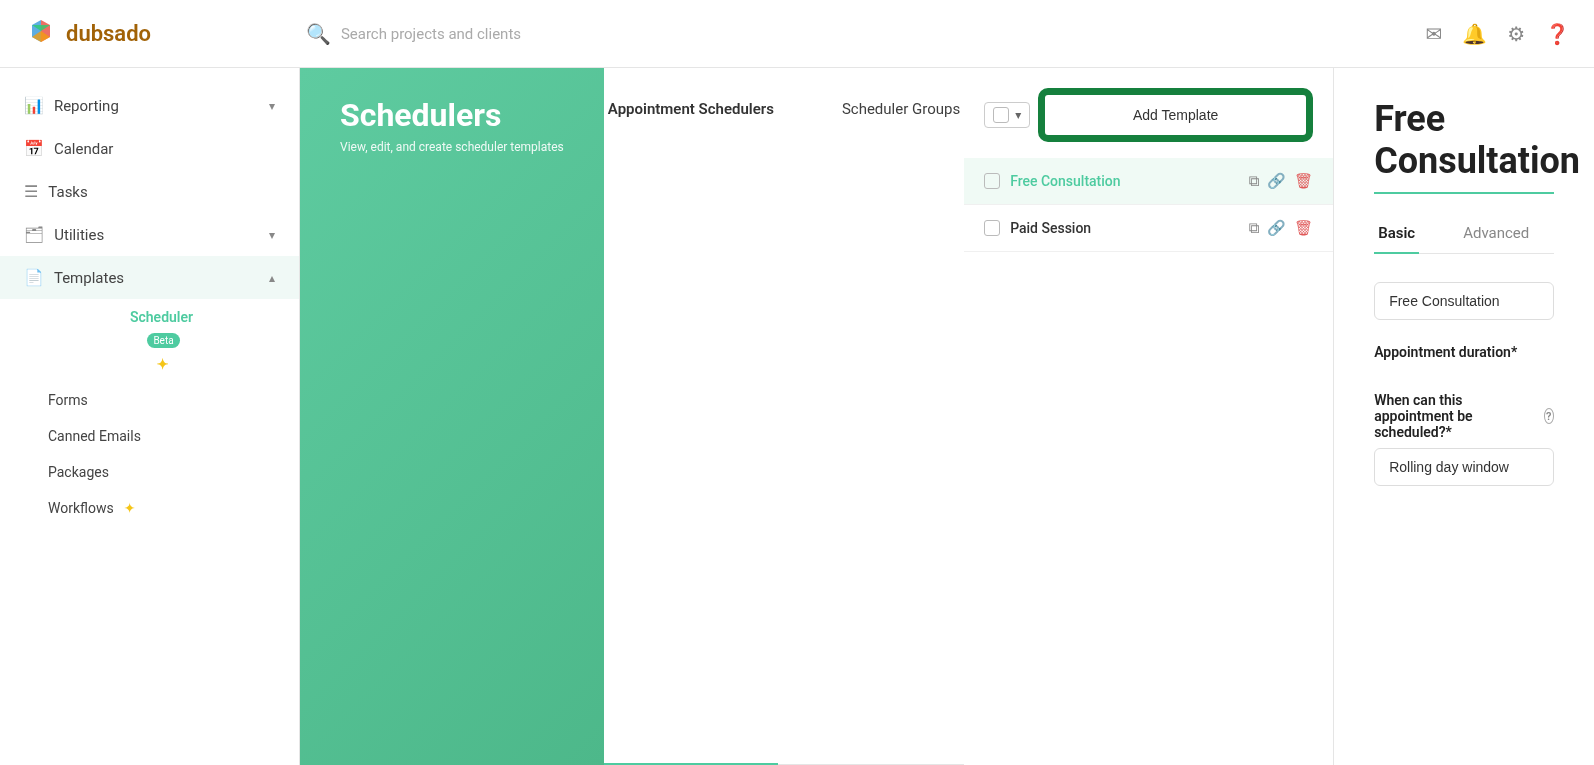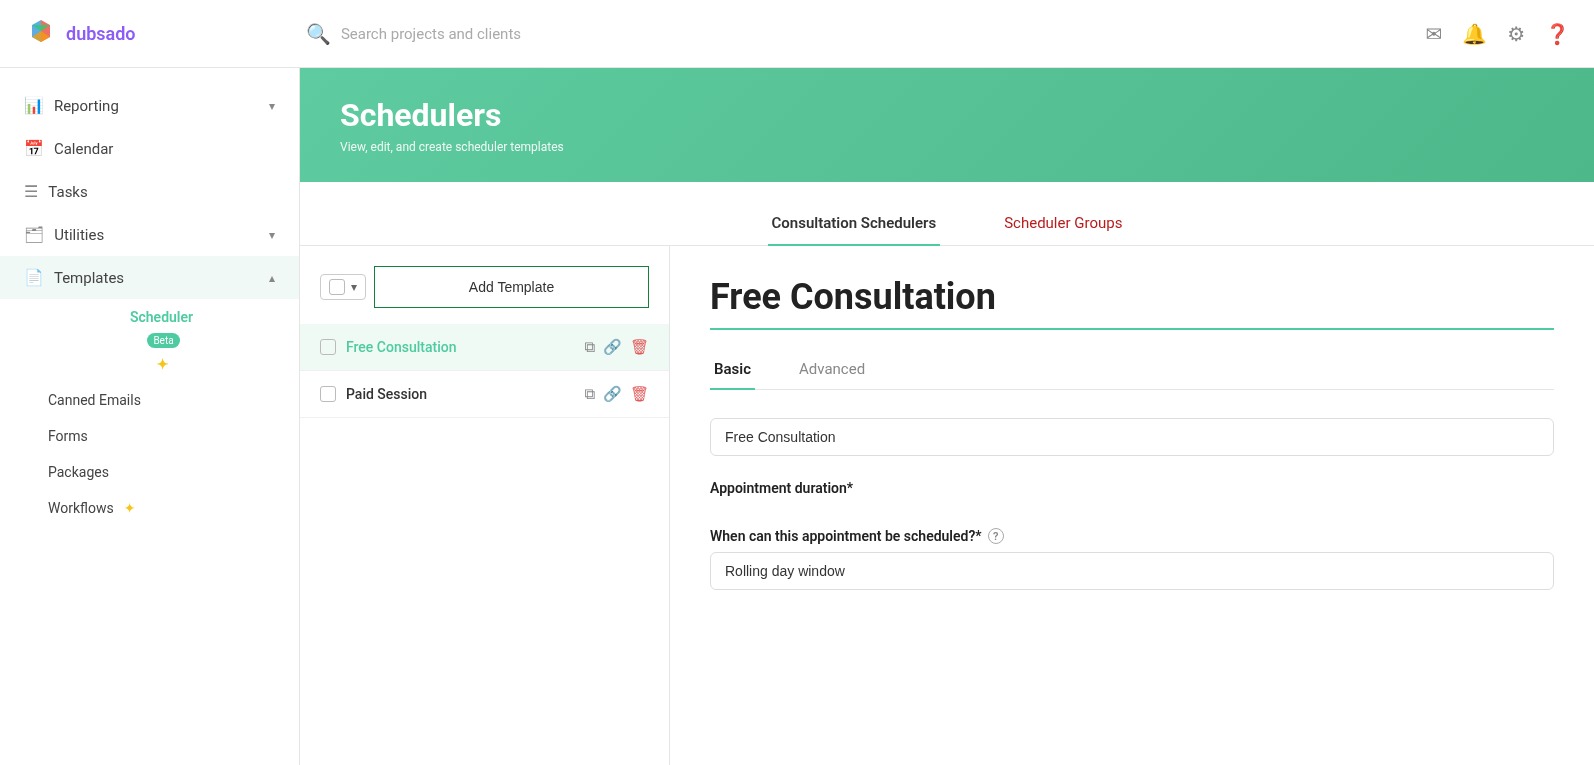--- a/index.html
+++ b/index.html
@@ -22,23 +22,23 @@
       align-items: center;
       gap: 8px;
       width: 270px;
       flex-shrink: 0;
     }
     .logo-icon {
       width: 34px;
       height: 34px;
     }
     .logo-text {
-      font-size: 18px;
+      font-size: 22px;
       font-weight: 600;
-      color: #8b5cf6;
+      color: #a16207;
     }
     .search-area {
       flex: 1;
       display: flex;
       align-items: center;
       gap: 10px;
       color: #aaa;
     }
     .search-icon-wrap {
       color: #666;
@@ -111,21 +111,21 @@
       padding: 2px 6px;
       border-radius: 10px;
       margin-left: 4px;
     }
     .sparkle { font-size: 14px; color: #f5c518; margin-left: 2px; }
 
     
     .content-area {
       flex: 1;
       display: flex;
-      flex-direction: column;
+      flex-direction: row;
       overflow: hidden;
     }
 
     
     .page-header {
       background: linear-gradient(135deg, #5ecba0, #4db88a);
       padding: 28px 40px;
       color: #fff;
       flex-shrink: 0;
     }
@@ -176,22 +176,22 @@
       width: 16px;
       height: 16px;
       border: 1px solid #bbb;
       border-radius: 3px;
       display: inline-block;
     }
     .arrow-down { font-size: 12px; color: #666; }
     .add-template-btn {
       flex: 1;
       background: #fff;
-      border: 1px solid #15803d;
-      border-radius: 0;
+      border: 7px solid #15803d;
+      border-radius: 10px;
       padding: 12px 20px;
       font-size: 14px;
       font-weight: 500;
       cursor: pointer;
       color: #333;
       text-align: center;
     }
 
     .template-list { flex: 1; overflow-y: auto; }
     .template-item {
@@ -305,21 +305,21 @@
       justify-content: center;
       gap: 60px;
       padding: 20px 0 0 0;
       border-bottom: 1px solid #e5e5e5;
       background: #fff;
     }
     .page-tab {
       padding: 12px 4px;
       font-size: 15px;
       cursor: pointer;
-      color: #b91c1c;
+      color: #404040;
       border-bottom: 2px solid transparent;
       margin-bottom: -1px;
     }
     .page-tab.active {
       color: #333;
       font-weight: 600;
       border-bottom: 2px solid #4ecba0;
     }
   </style>
 </head>
@@ -384,24 +384,24 @@
       <span class="sidebar-chevron">▴</span>
     </div>
 
     <div class="sidebar-sub">
       <div class="sidebar-subitem active-sub">
         <span>Scheduler</span>
         <span class="beta-badge">Beta</span>
         <span class="sparkle">✦</span>
       </div>
       <div class="sidebar-subitem">
+        <span>Forms</span>
+      </div>
+      <div class="sidebar-subitem">
         <span>Canned Emails</span>
-      </div>
-      <div class="sidebar-subitem">
-        <span>Forms</span>
       </div>
       <div class="sidebar-subitem">
         <span>Packages</span>
       </div>
       <div class="sidebar-subitem">
         <span>Workflows</span>
         <span class="sparkle">✦</span>
       </div>
     </div>
 
@@ -409,21 +409,21 @@
 
   <div class="content-area">
 
     <div class="page-header">
       <div class="page-header-title">Schedulers</div>
       <div class="page-header-subtitle">View, edit, and create scheduler templates</div>
     </div>
 
     <div class="page-tabs">
       <div class="page-tab active">
-        <span>Consultation Schedulers</span>
+        <span>Appointment Schedulers</span>
       </div>
       <div class="page-tab">
         <span>Scheduler Groups</span>
       </div>
     </div>
 
     <div class="content-body">
 
       <div class="left-panel">
         <div class="left-panel-toolbar">

